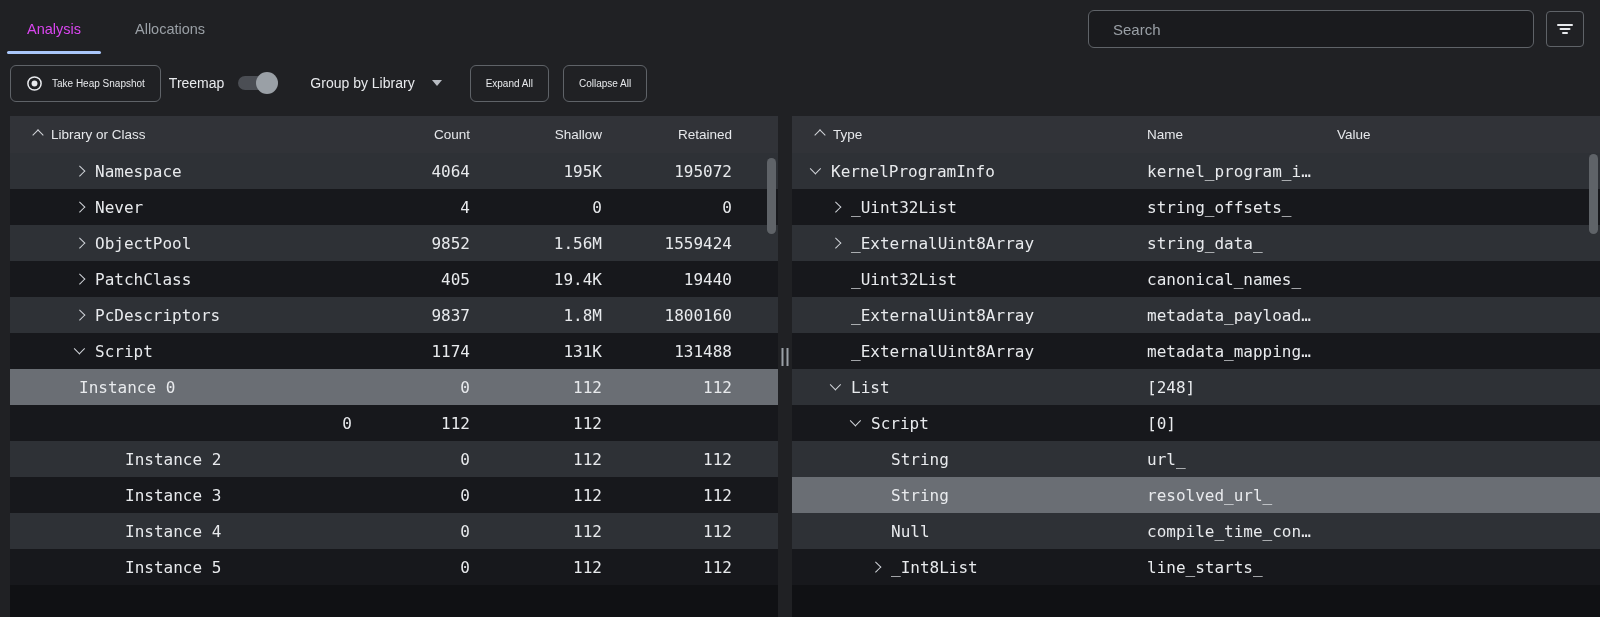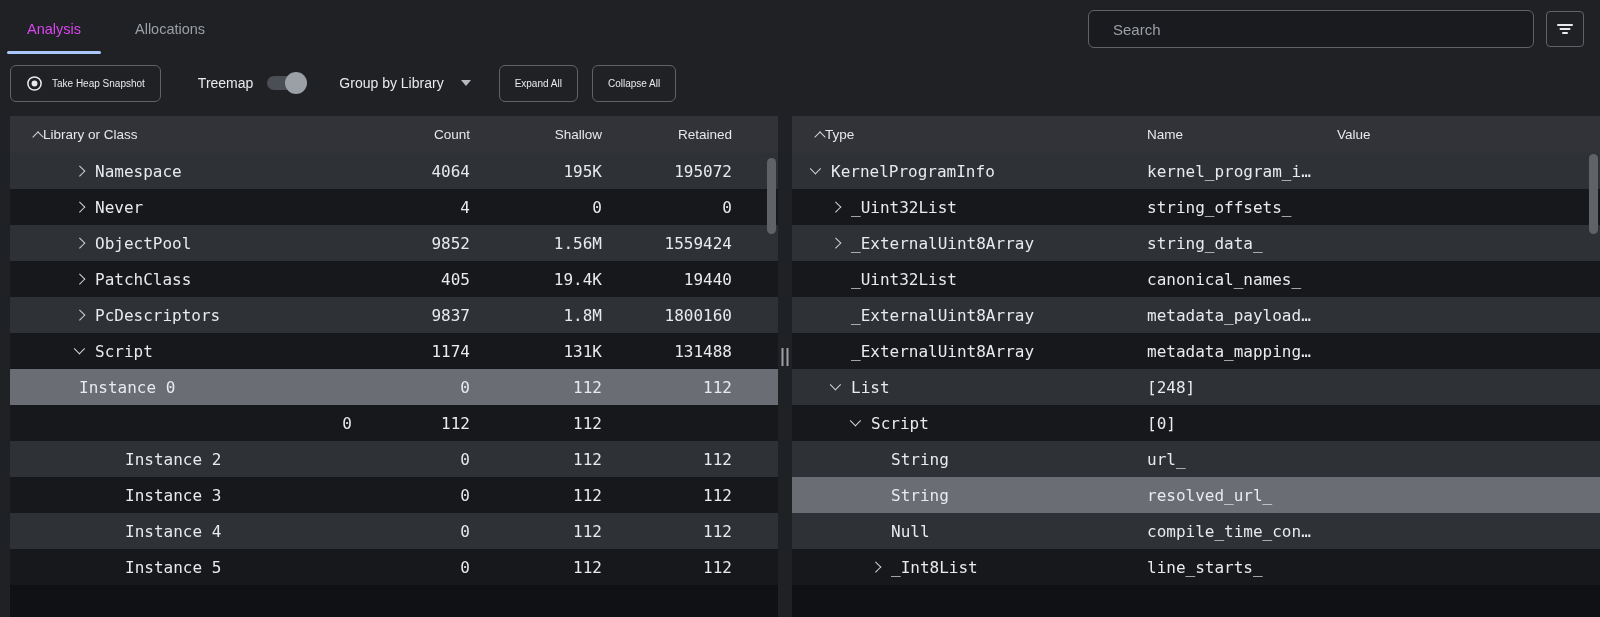--- a/index.html
+++ b/index.html
@@ -17,42 +17,42 @@
   .tab.active { color: #d946ef; font-weight: 400; }
   .tab.active::after { content: ''; position: absolute; left: 7px; right: 7px; bottom: 4px; height: 3px; border-radius: 2px; background: #aac7fa; }
   .top-right { display: flex; align-items: center; gap: 12px; }
   .search { width: 446px; height: 38px; background: #1a1b1e; border: 1px solid #5f6368; border-radius: 6px; color: #e8eaed; font-size: 15px; padding: 0 24px; outline: none; }
   .search::placeholder { color: #9aa0a6; }
   .iconbtn { width: 38px; height: 36px; background: transparent; border: 1px solid #5f6368; border-radius: 4px; display: flex; align-items: center; justify-content: center; cursor: pointer; }
 
   
   .toolbar { height: 50px; display: flex; align-items: center; padding-left: 10px; }
   .btn { height: 37px; display: inline-flex; align-items: center; gap: 9px; padding: 0 15px; background: transparent; border: 1px solid #5f6368; border-radius: 6px; color: #e8eaed; font-size: 10px; font-family: inherit; cursor: pointer; white-space: nowrap; }
-  .treemap-group { display: flex; align-items: center; margin-left: 37px; font-size: 14px; }
+  .treemap-group { display: flex; align-items: center; margin-left: 8px; font-size: 14px; }
   .switch { width: 42px; height: 22px; position: relative; margin-left: 12px; cursor: pointer; }
   .switch .track { position: absolute; left: 2px; right: 2px; top: 4px; bottom: 4px; background: #4b4e54; border-radius: 8px; }
   .switch .thumb { position: absolute; right: 0; top: 0; width: 22px; height: 22px; border-radius: 50%; background: #9aa0a6; }
   .groupby { display: flex; align-items: center; gap: 17px; margin-left: 32px; font-size: 14px; cursor: pointer; }
   .caret-down { width: 0; height: 0; border-left: 5px solid transparent; border-right: 5px solid transparent; border-top: 6px solid #b8bcc2; }
   .ml28 { margin-left: 28px; }
   .ml14 { margin-left: 14px; }
 
   
   .content { display: flex; padding: 8px 0 0 10px; height: 509px; }
   .panel { background: #101114; position: relative; overflow: hidden; height: 501px; }
   .panel.left { width: 768px; }
   .panel.right { flex: 1; }
   .gutter { width: 14px; position: relative; }
   .gutter .handle { position: absolute; top: 232px; left: 50%; transform: translateX(-50%); display: flex; gap: 3px; cursor: col-resize; }
   .gutter .handle i { width: 2px; height: 18px; background: #9aa0a6; display: block; }
 
   .thead { height: 37px; background: #313338; display: grid; align-items: center; font-size: 13.5px; color: #e6e8eb; }
   .left-grid { grid-template-columns: 1fr 118px 132px 130px; padding-right: 46px; }
   .right-grid { grid-template-columns: 355px 190px 1fr; padding-right: 14px; }
-  .hname { display: flex; align-items: center; gap: 1px; padding-left: 24px; cursor: pointer; }
+  .hname { display: flex; gap: 9px; padding-left: 24px; cursor: pointer; }
   .sort-caret { width: 8px; height: 8px; border-top: 1.7px solid #d2d5da; border-right: 1.7px solid #d2d5da; transform: rotate(-45deg); margin-top: 4px; flex: 0 0 auto; }
 
   .row { height: 36px; display: grid; align-items: center; font-family: "DejaVu Sans Mono", "Liberation Mono", monospace; font-size: 16px; cursor: default; }
   .row.even { background: #2e3136; }
   .row.odd  { background: #17181c; }
   .row.sel  { background: #6a6e74; }
   .namecell { display: flex; align-items: center; overflow: hidden; white-space: nowrap; }
   .num { text-align: right; }
   .cell { overflow: hidden; white-space: nowrap; }
 

